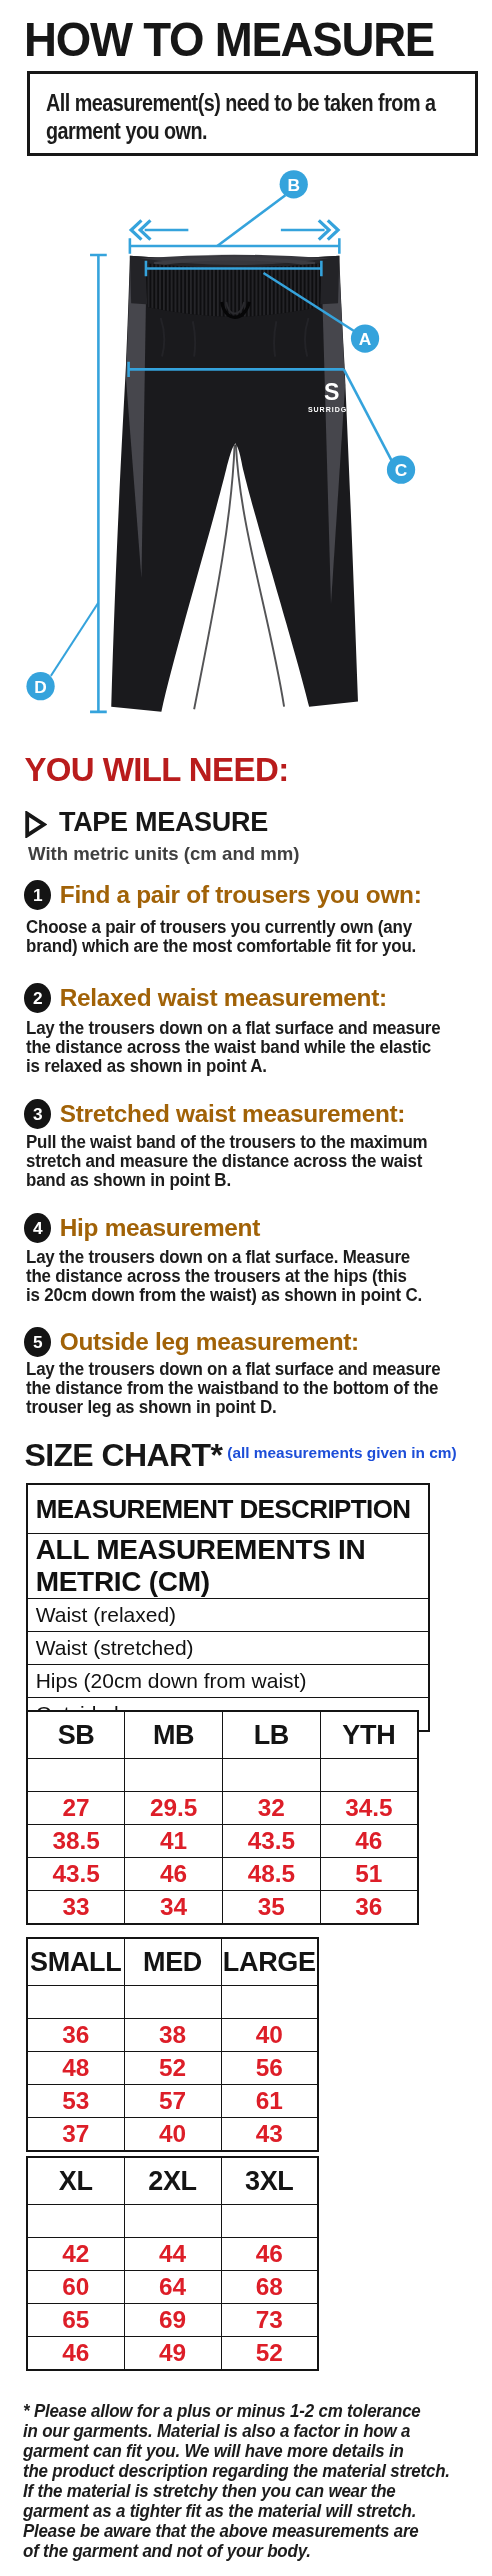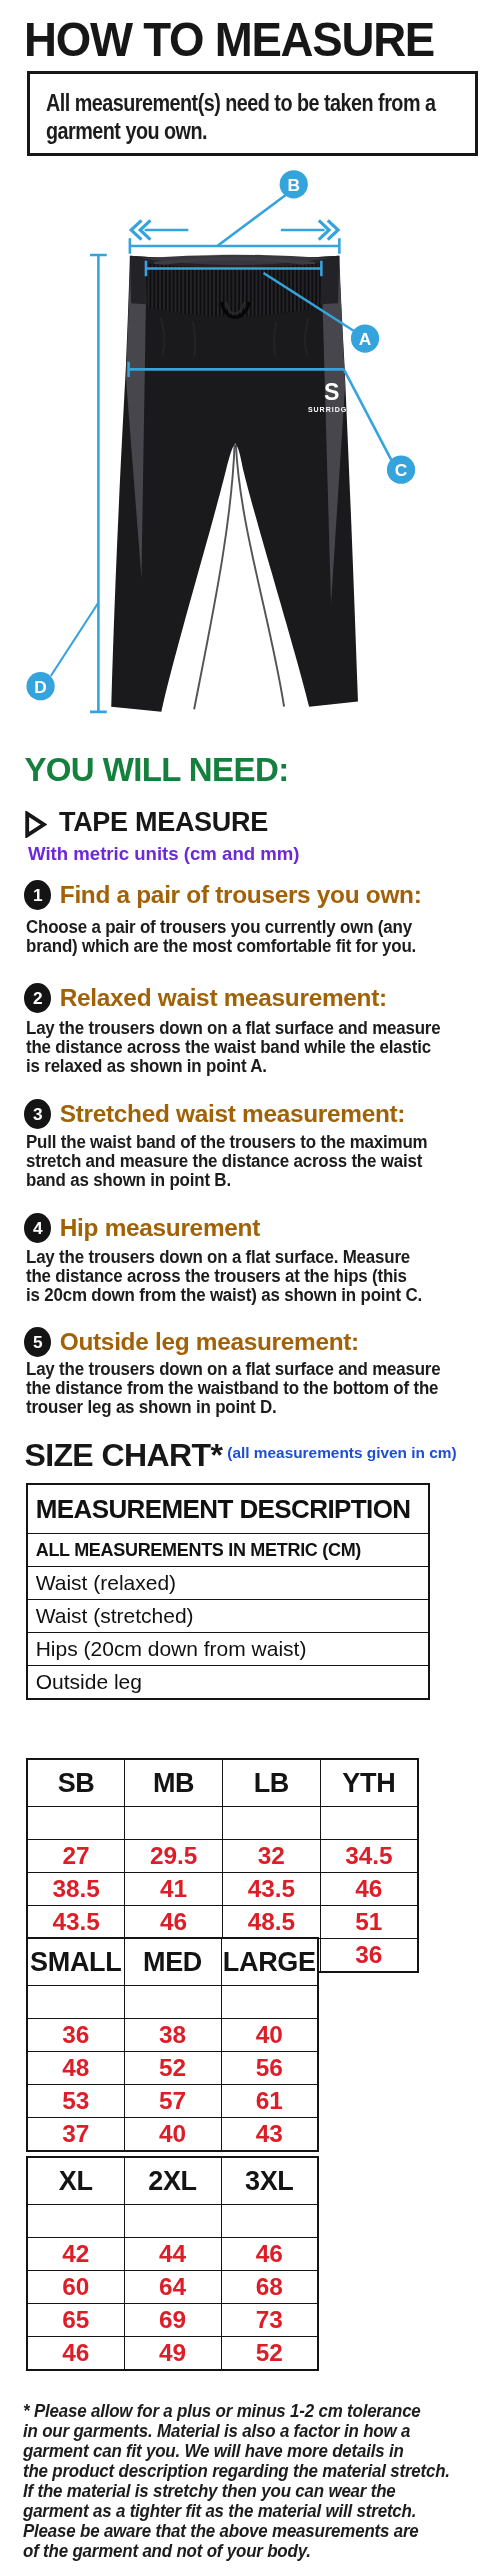--- a/index.html
+++ b/index.html
@@ -9,27 +9,27 @@
   
   .main-title{position:absolute;left:24px;top:11.6px;font-size:48px;font-weight:900;
       letter-spacing:-1.3px;color:#171717;white-space:nowrap;transform:scaleX(.95);
       transform-origin:left top;}
   .notice-box{position:absolute;left:17.3px;top:71px;width:429px;height:64px;
       border:3.2px solid #171717;padding:15.4px 0 0 15.4px;margin-left:10px;}
   .notice-line{font-size:23px;font-weight:800;letter-spacing:-0.6px;line-height:28px;
       white-space:nowrap;transform:scaleX(.86);transform-origin:left top;color:#1c1c1c;}
 
   .section-title{position:absolute;left:24.4px;font-size:33px;font-weight:900;
-      letter-spacing:-0.6px;color:#15803d;white-space:nowrap;}
+      letter-spacing:-0.6px;color:#b91c1c;white-space:nowrap;}
 
   
   .need-item{position:absolute;left:24.4px;top:807px;display:flex;align-items:flex-end;}
   .need-item svg{margin-right:11.6px;}
   .need-label{font-size:27px;font-weight:900;letter-spacing:-0.3px;color:#171717;}
-  .need-desc{position:absolute;left:28px;top:843px;font-size:18.6px;font-weight:700;color:#6d28d9;}
+  .need-desc{position:absolute;left:28px;top:843px;font-size:18.6px;font-weight:700;color:#404040;}
 
   
   .step-head{position:absolute;left:24.4px;display:flex;align-items:center;}
   .step-num{width:27px;height:30px;border-radius:50%;background:#141414;color:#fff;
       font-size:17.3px;font-weight:800;display:flex;align-items:center;justify-content:center;
       margin-right:8.4px;flex:0 0 auto;}
   .step-title{font-size:24.4px;font-weight:800;letter-spacing:-0.3px;color:#a16207;white-space:nowrap;}
   .step-body{position:absolute;left:26px;}
   .step-line,.fn-line{font-size:18px;font-weight:700;line-height:19px;letter-spacing:-0.2px;
       white-space:nowrap;transform:scaleX(.94);transform-origin:left top;color:#1c1c1c;}
@@ -38,27 +38,27 @@
   .size-chart-head{position:absolute;left:24.4px;top:1437px;display:flex;align-items:center;}
   .size-chart-title{font-size:32px;font-weight:900;letter-spacing:-0.6px;color:#171717;}
   .size-chart-note{font-size:15.4px;font-weight:700;margin-left:5.1px;padding-bottom:4.5px;color:#1d4ed8;}
 
   table{border-collapse:collapse;position:absolute;background:#fff;}
   td{border:1.9px solid #141414;padding:0;}
   table{border:2.6px solid #141414;}
   .t-desc{left:26px;top:1483px;width:404px;}
   .t-desc td{height:32px;font-size:21px;font-weight:400;padding-left:7.7px;color:#111;}
   .t-desc .hdr td{height:48px;font-size:26px;font-weight:900;letter-spacing:-0.6px;}
-  .t-desc .sub td{font-size:18px;font-weight:800;letter-spacing:-0.3px;}
+  .t-desc .sub td{font-size:28px;font-weight:800;letter-spacing:-0.3px;}
   .t-size{table-layout:fixed;}
   .t-size td{text-align:center;vertical-align:middle;height:32px;}
   .t-size .hdr td{height:46px;font-size:27px;font-weight:900;color:#141414;letter-spacing:-0.3px;}
   .t-size .blank td{height:32px;}
   .t-size .val td{font-size:24.4px;font-weight:700;color:#dd1e28;}
-  #size-table-1{left:26px;top:1710px;width:393px;margin-top:48px;}
+  #size-table-1{left:26px;top:1710px;width:393px;}
   #size-table-2{left:26px;top:1937px;width:293px;}
   #size-table-3{left:26px;top:2156px;width:293px;}
 
   
   .footnote{position:absolute;left:23px;top:2401px;font-style:italic;}
   .fn-line{line-height:20px;font-style:italic;}
 
   .diagram{position:absolute;left:0;top:167px;}
 </style>
 </head>

